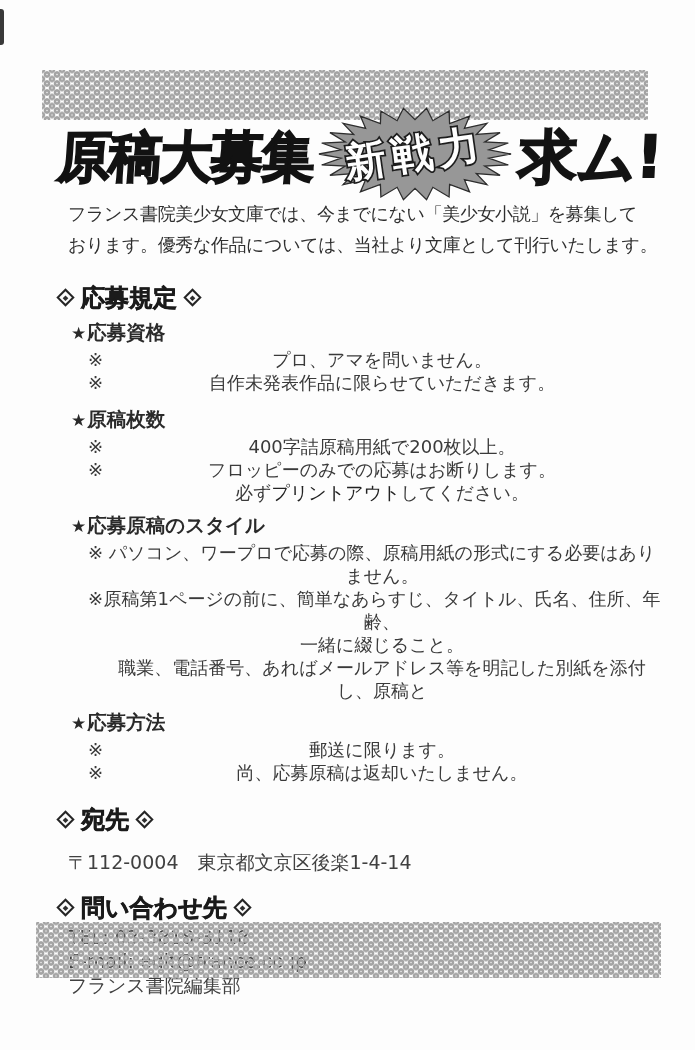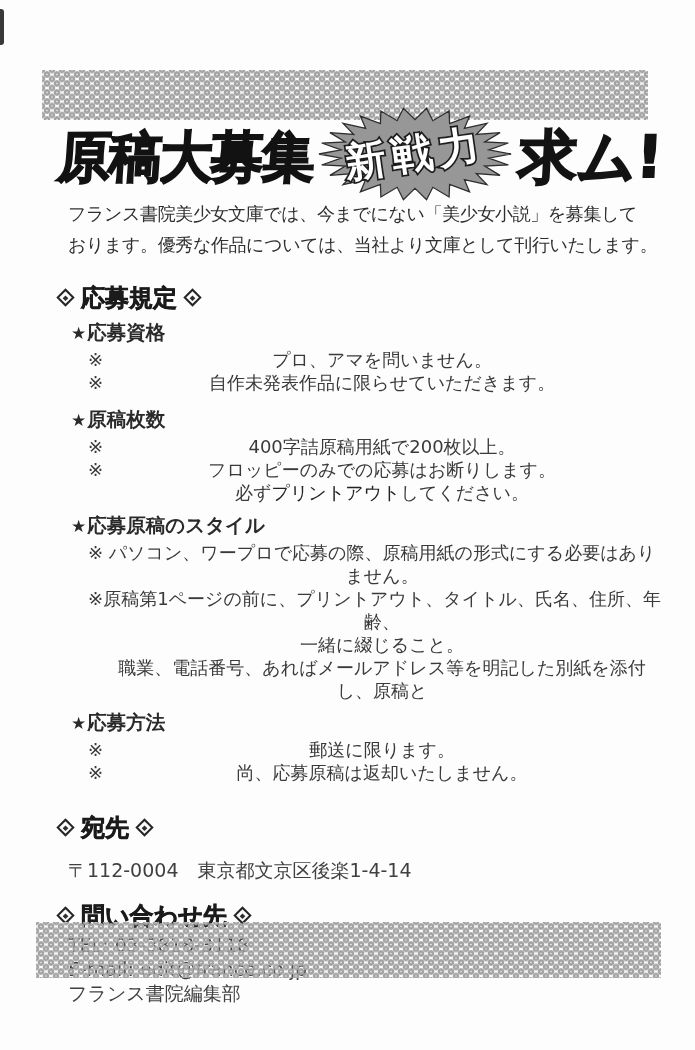--- a/index.html
+++ b/index.html
@@ -42,21 +42,21 @@
   .item{margin-left:16px;}
   .item-title{display:flex;align-items:baseline;font-size:19.5px;font-weight:bold;color:#2a2a2a;line-height:25px;margin-top:8px;margin-bottom:2px;}
   .item-title .star{font-size:17px;margin-right:1px;}
   .note{display:flex;margin-left:17px;font-size:18px;line-height:23px;color:#3a3a3a;}
   .note .mk{flex:0 0 auto;}
   .nt{flex:1;text-align:center;}
   .mb-elig{margin-bottom:13px;}
   .mb-pages{margin-bottom:9px;}
   .mb-style{margin-bottom:5px;}
   .mb-method{margin-bottom:0;}
-  .addr-head{margin-top:29px;}
+  .addr-head{margin-top:21px;}
   .addr-lines{margin-left:13px;margin-top:16px;font-size:19px;line-height:24px;color:#404040;}
   .contact-head{margin-top:19px;}
   .contact-lines{margin-left:13px;margin-top:3px;font-size:19px;line-height:24px;color:#404040;}
   b{font-weight:normal;color:#222;}
 </style>
 </head>
 <body>
 
 <div class="page">
   <div class="smudge"></div>
@@ -132,21 +132,21 @@
       </div>
       <div class="note">
         <span class="mk">※</span>
         <div class="nt">
             <div>パソコン、ワープロで応募の際、原稿用紙の形式にする必要はありません。</div>
           </div>
       </div>
       <div class="note">
         <span class="mk">※</span>
         <div class="nt">
-          <div>原稿第1ページの前に、プリントアウト、タイトル、氏名、住所、年齢、</div>
+          <div>原稿第1ページの前に、簡単なあらすじ、タイトル、氏名、住所、年齢、</div>
           <div>一緒に綴じること。</div>
           <div>職業、電話番号、あればメールアドレス等を明記した別紙を添付し、原稿と</div>
         </div>
       </div>
     </div>
 
     <div class="item mb-method">
       <div class="item-title">
         <span class="star">★</span>
         <span>応募方法</span>

